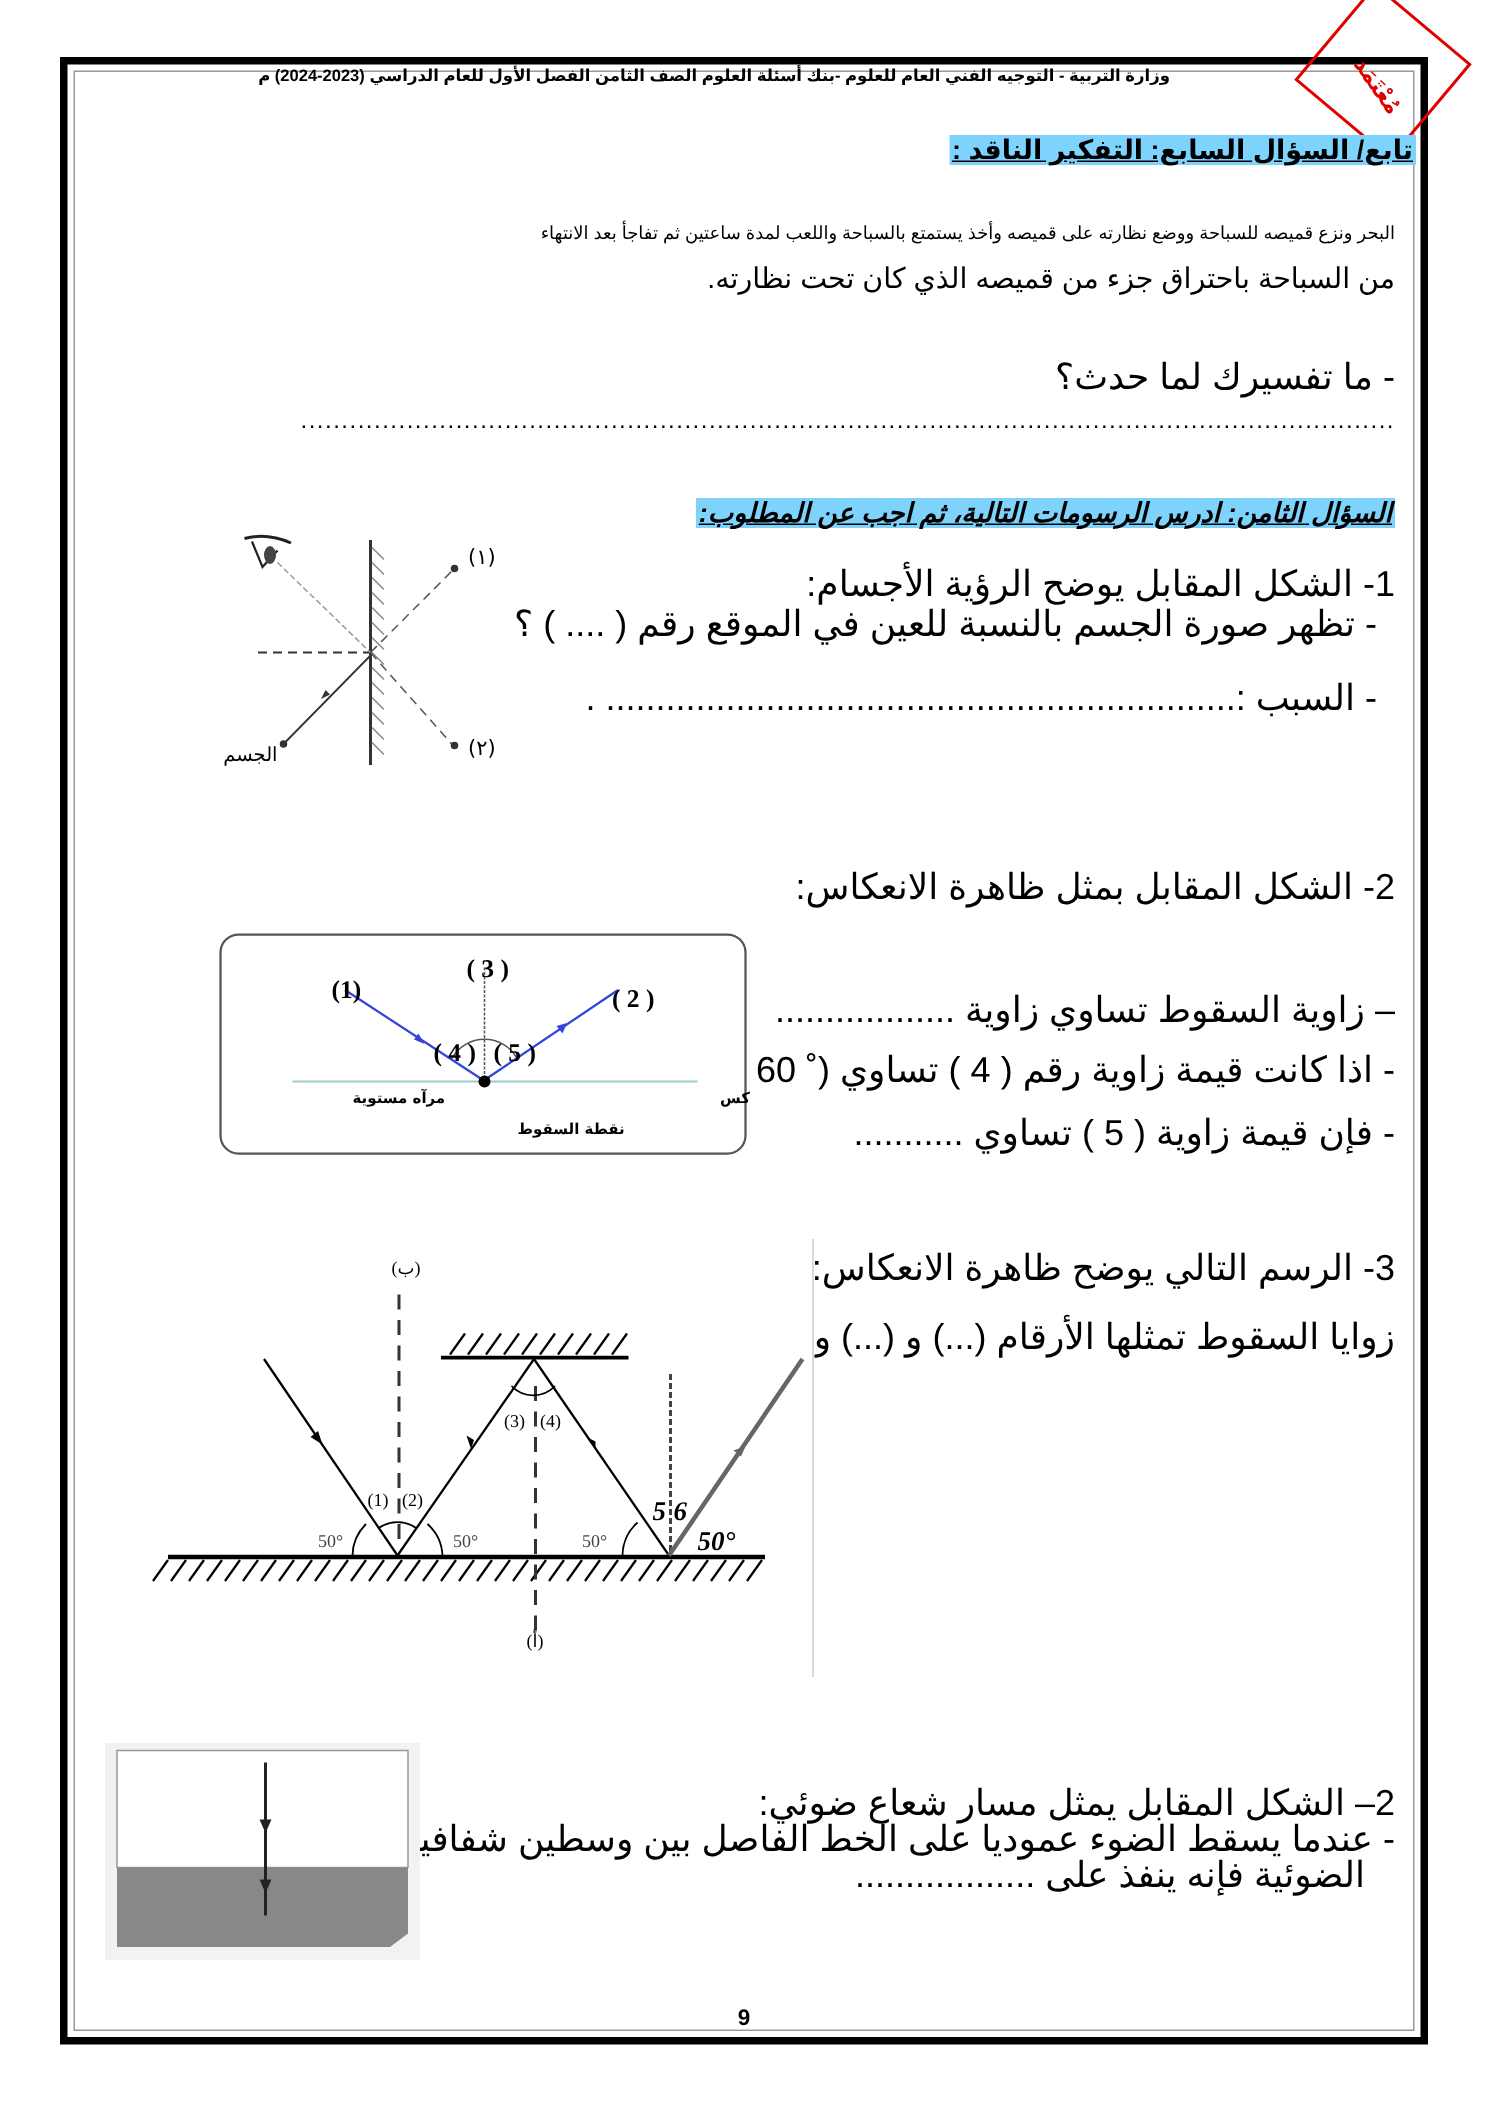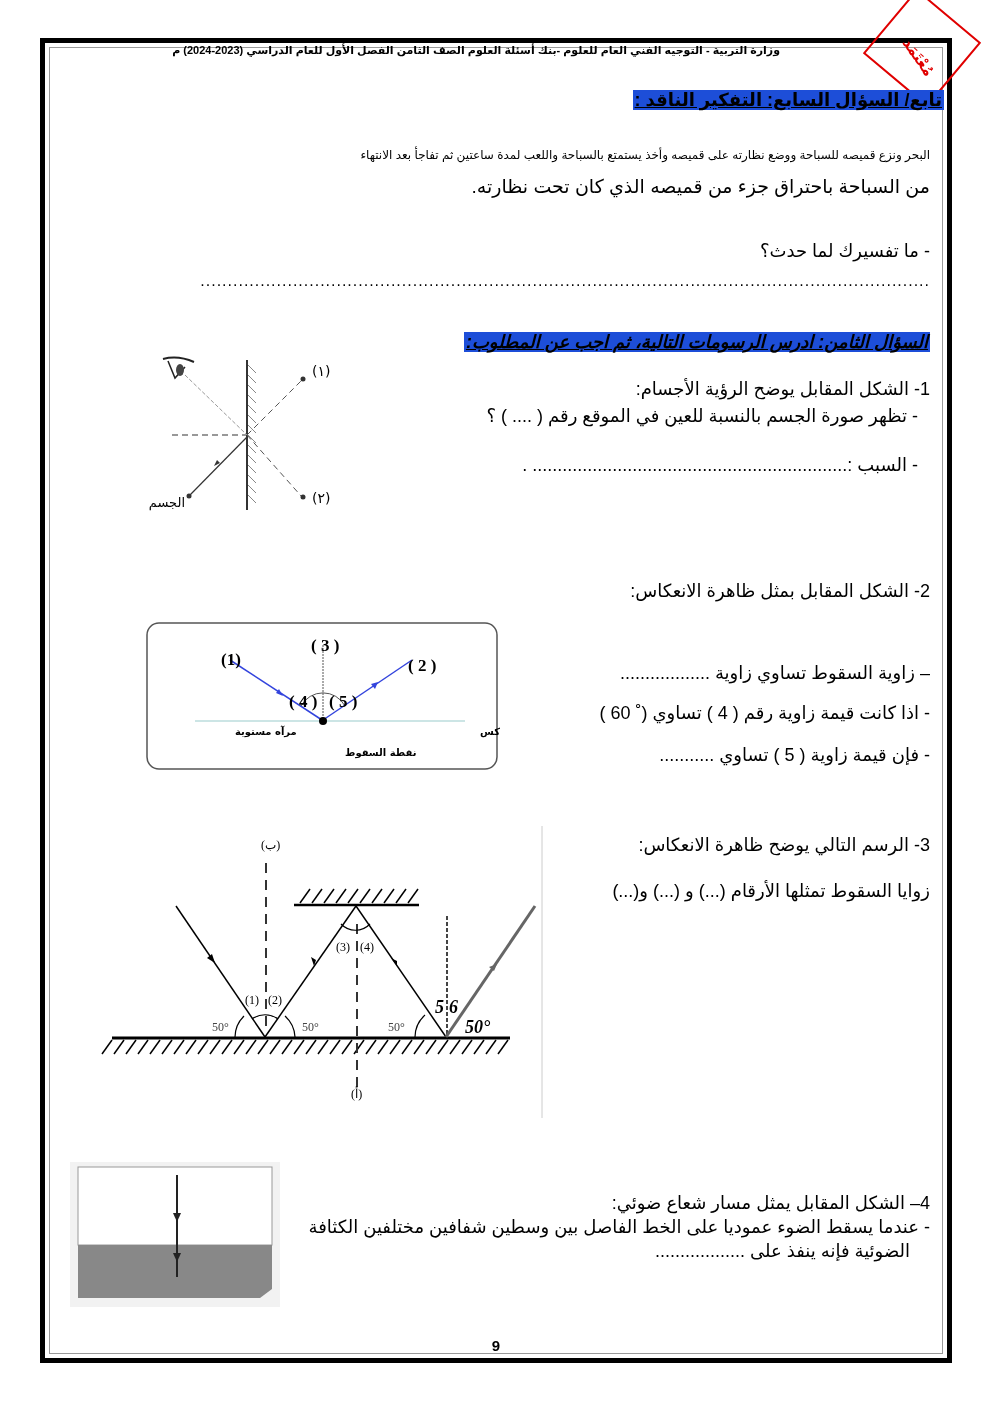--- a/index.html
+++ b/index.html
@@ -1,23 +1,23 @@
 <!DOCTYPE html>
 <html><head>
 <meta charset="utf-8">
 <style>
   html, body { margin: 0; padding: 0; background: #ffffff; }
   body { width: 992px; height: 1403px; position: relative; overflow: hidden; font-family: "Liberation Sans", "DejaVu Sans", sans-serif; color: #000; }
   .frame-outer { position: absolute; left: 40px; top: 38px; width: 912px; height: 1325px; border: 5px solid #000; box-sizing: border-box; }
   .frame-inner { position: absolute; left: 49px; top: 47px; width: 894px; height: 1307px; border: 1px solid #9a9a9a; box-sizing: border-box; }
   .rtl { direction: rtl; text-align: right; position: absolute; }
   .header-line { top: 44px; left: 140px; width: 640px; font-size: 11px; font-weight: bold; text-align: right; }
-  .section-title { font-size: 18px; font-weight: bold; text-decoration: underline; background: #1d4ed8; padding: 0 2px; line-height: 24px; }
+  .section-title { font-size: 18px; font-weight: bold; text-decoration: underline; background: #7dd3fc; padding: 0 2px; line-height: 24px; }
   .body-text { font-size: 19px; line-height: 31px; }
-  .q-text { font-size: 18px; line-height: 27px; }
+  .q-text { font-size: 24px; line-height: 27px; }
   .dots { letter-spacing: 1px; }
   .stamp { position: absolute; left: 880px; top: 6px; width: 80px; height: 80px; border: 2px solid #e00000; transform: rotate(40deg); transform-origin: center; }
   .stamp-text { position: absolute; left: 897px; top: 48px; color: #e00000; font-weight: bold; font-size: 15px; transform: rotate(55deg); direction: rtl; }
   .page-num { position: absolute; left: 0; width: 992px; top: 1337px; text-align: center; font-size: 15px; font-weight: bold; }
   svg { position: absolute; }
 </style>
 </head>
 <body>
 
 <div class="frame-outer"></div>
@@ -208,21 +208,21 @@
     <text x="217" y="205" fill="#444">50°</text>
     <text x="303" y="205" fill="#444">50°</text>
   </g>
   <g font-family="Liberation Serif, serif" font-size="18" font-weight="bold" font-style="italic">
     <text x="350" y="187">5</text>
     <text x="364" y="187">6</text>
     <text x="380" y="207">50°</text>
   </g>
 </svg>
 
-<div class="rtl q-text" style="top:1192px; right:62px; line-height:22px;">4– الشكل المقابل يمثل مسار شعاع ضوئي:</div>
+<div class="rtl q-text" style="top:1192px; right:62px; line-height:22px;">2– الشكل المقابل يمثل مسار شعاع ضوئي:</div>
 <div class="rtl q-text" style="top:1216px; right:62px; line-height:22px; white-space:nowrap;">- عندما يسقط الضوء عموديا على الخط الفاصل بين وسطين شفافين مختلفين الكثافة</div>
 <div class="rtl q-text" style="top:1240px; right:82px; line-height:22px; white-space:nowrap;">الضوئية فإنه ينفذ على ..................</div>
 
 <svg style="left:70px; top:1162px;" width="210" height="145" viewBox="0 0 210 145">
   <rect x="0" y="0" width="210" height="145" fill="#f2f2f2"></rect>
   <rect x="8" y="5" width="194" height="78" fill="#fff" stroke="#999" stroke-width="1"></rect>
   <polygon points="8,83 202,83 202,127 190,136 8,136" fill="#888888"></polygon>
   <line x1="107" y1="13" x2="107" y2="115" stroke="#222" stroke-width="2"></line>
   <polygon points="103,51 111,51 107,60" fill="#222"></polygon>
   <polygon points="103,91 111,91 107,100" fill="#222"></polygon>

